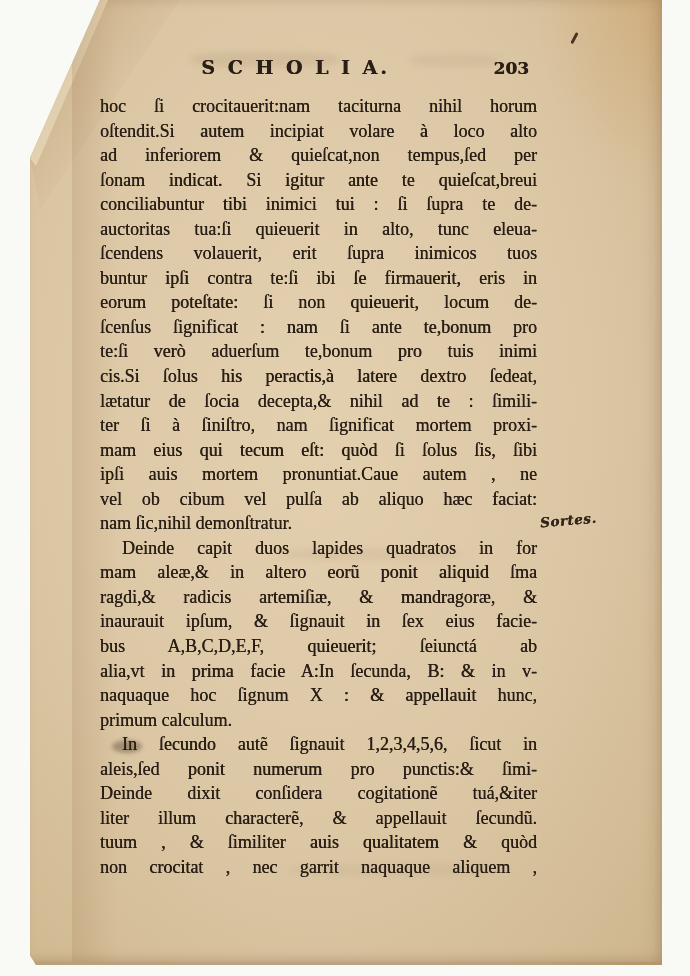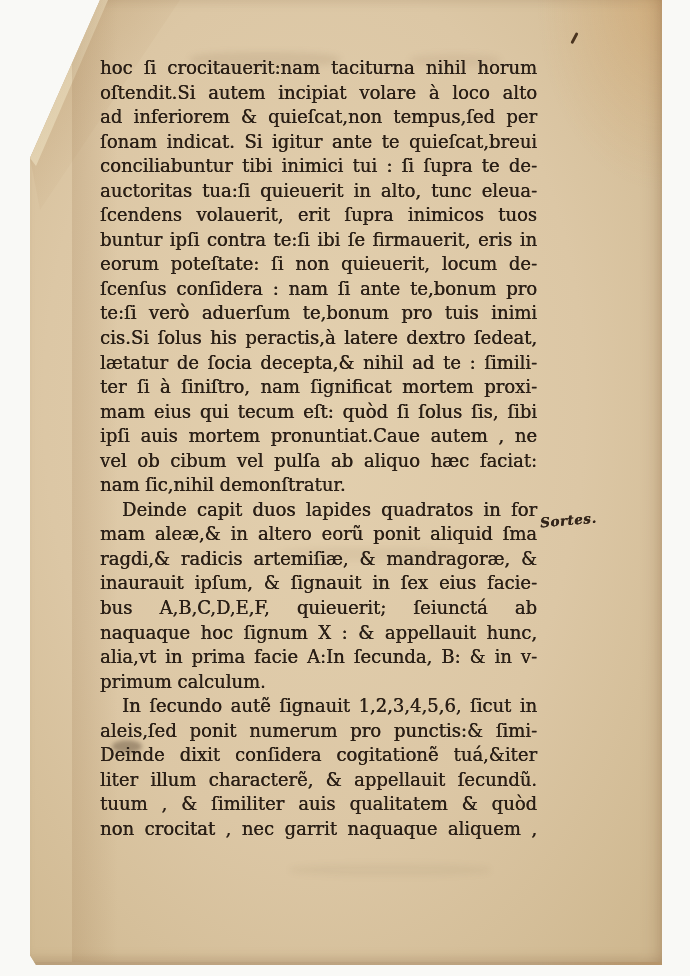--- a/index.html
+++ b/index.html
@@ -51,20 +51,21 @@
   .page-number{
     position:absolute;right:8px;top:2px;
     font-size:17px;font-weight:bold;
     text-shadow:0.3px 0 0 currentColor;
   }
   .body-text{font-size:18px;line-height:24.55px;}
   .line{
     text-align:justify;text-align-last:justify;
     white-space:normal;
     text-shadow:0.35px 0 0 currentColor;
+    font-family:Liberation Serif, serif;
   }
   .line.short{text-align-last:left;}
   .line.indent{text-indent:22px;}
   .margin-note{
     position:absolute;left:510px;top:512px;
     font-style:italic;font-size:13.5px;font-weight:bold;
     color:#33251a;transform:rotate(-5deg);
     letter-spacing:0.5px;
     text-shadow:0.3px 0 0 currentColor;
   }
@@ -93,49 +94,53 @@
     <div class="gutter-shade"></div>
 
     <div class="ghost g1"></div>
     <div class="ghost g2"></div>
     <div class="ghost g3"></div>
     <div class="ghost g4"></div>
     <div class="ink-speck"></div>
     <div class="ink-smudge"></div>
 
     <div class="text-block">
+      <div class="page-header">
+        <span class="running-title">S C H O L I A.</span>
+        <span class="page-number">203</span>
+      </div>
       <div class="body-text">
         <div class="para">
           <div class="line">hoc ſi crocitauerit:nam taciturna nihil horum</div>
           <div class="line">oſtendit.Si autem incipiat volare à loco alto</div>
           <div class="line">ad inferiorem &amp; quieſcat,non tempus,ſed per</div>
           <div class="line">ſonam indicat. Si igitur ante te quieſcat,breui</div>
           <div class="line">conciliabuntur tibi inimici tui : ſi ſupra te de-</div>
           <div class="line">auctoritas tua:ſi quieuerit in alto, tunc eleua-</div>
           <div class="line">ſcendens volauerit, erit ſupra inimicos tuos</div>
           <div class="line">buntur ipſi contra te:ſi ibi ſe firmauerit, eris in</div>
           <div class="line">eorum poteſtate: ſi non quieuerit, locum de-</div>
-          <div class="line">ſcenſus conſidera : nam ſi ante te,bonum pro</div>
+          <div class="line">ſcenſus ſignificat : nam ſi ante te,bonum pro</div>
           <div class="line">te:ſi verò aduerſum te,bonum pro tuis inimi</div>
           <div class="line">cis.Si ſolus his peractis,à latere dextro ſedeat,</div>
           <div class="line">lætatur de ſocia decepta,&amp; nihil ad te : ſimili-</div>
           <div class="line">ter ſi à ſiniſtro, nam ſignificat mortem proxi-</div>
           <div class="line">mam eius qui tecum eſt: quòd ſi ſolus ſis, ſibi</div>
           <div class="line">ipſi auis mortem pronuntiat.Caue autem , ne</div>
           <div class="line">vel ob cibum vel pulſa ab aliquo hæc faciat:</div>
           <div class="line short">nam ſic,nihil demonſtratur.</div>
         </div>
         <div class="para">
           <div class="line indent">Deinde capit duos lapides quadratos in for</div>
           <div class="line">mam aleæ,&amp; in altero eorũ ponit aliquid ſma</div>
           <div class="line">ragdi,&amp; radicis artemiſiæ, &amp; mandragoræ, &amp;</div>
           <div class="line">inaurauit ipſum, &amp; ſignauit in ſex eius facie-</div>
           <div class="line">bus A,B,C,D,E,F, quieuerit; ſeiunctá ab</div>
+          <div class="line">alia,vt in prima facie A:In ſecunda, B: &amp; in v-</div>
           <div class="line">naquaque hoc ſignum X : &amp; appellauit hunc,</div>
-          <div class="line">alia,vt in prima facie A:In ſecunda, B: &amp; in v-</div>
           <div class="line short">primum calculum.</div>
         </div>
         <div class="para">
           <div class="line indent">In ſecundo autẽ ſignauit 1,2,3,4,5,6, ſicut in</div>
           <div class="line">aleis,ſed ponit numerum pro punctis:&amp; ſimi-</div>
           <div class="line">Deinde dixit conſidera cogitationẽ tuá,&amp;iter</div>
           <div class="line">liter illum characterẽ, &amp; appellauit ſecundũ.</div>
           <div class="line">tuum , &amp; ſimiliter auis qualitatem &amp; quòd</div>
           <div class="line">non crocitat , nec garrit naquaque aliquem ,</div>
         </div>

